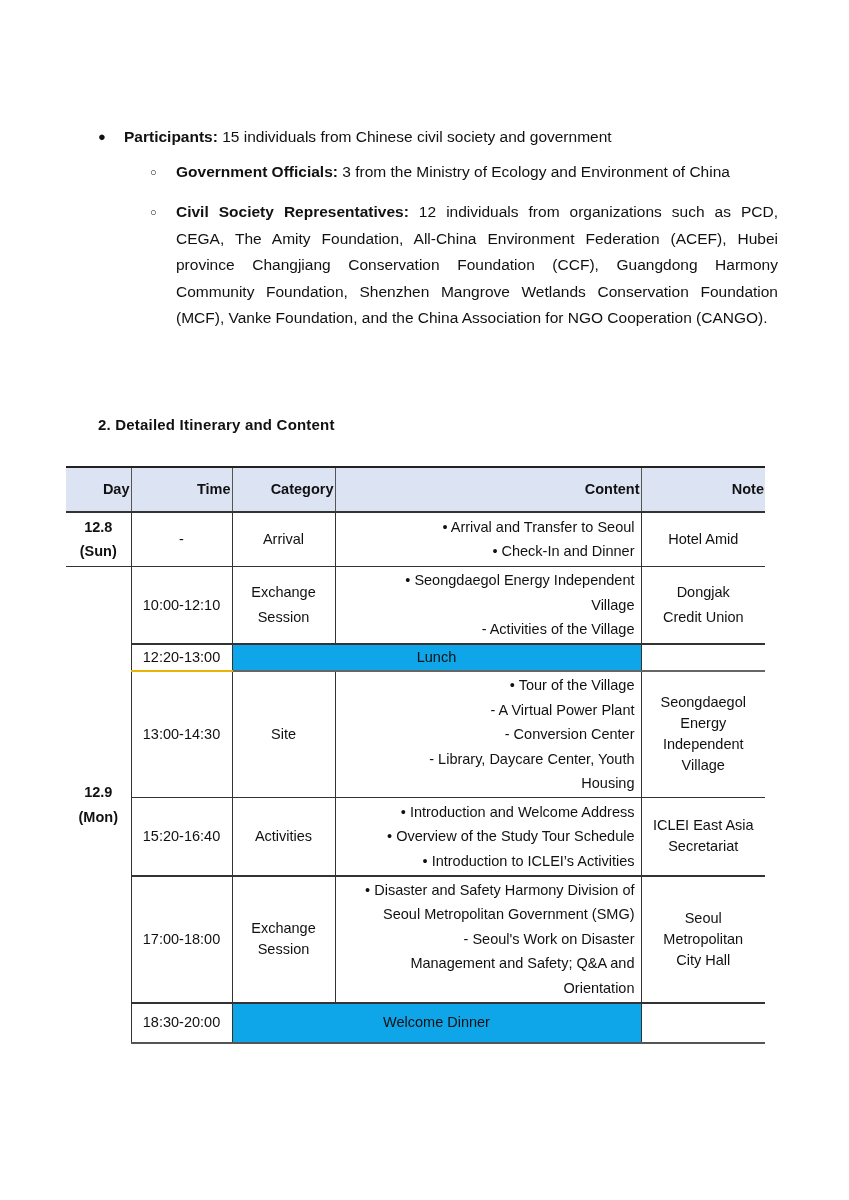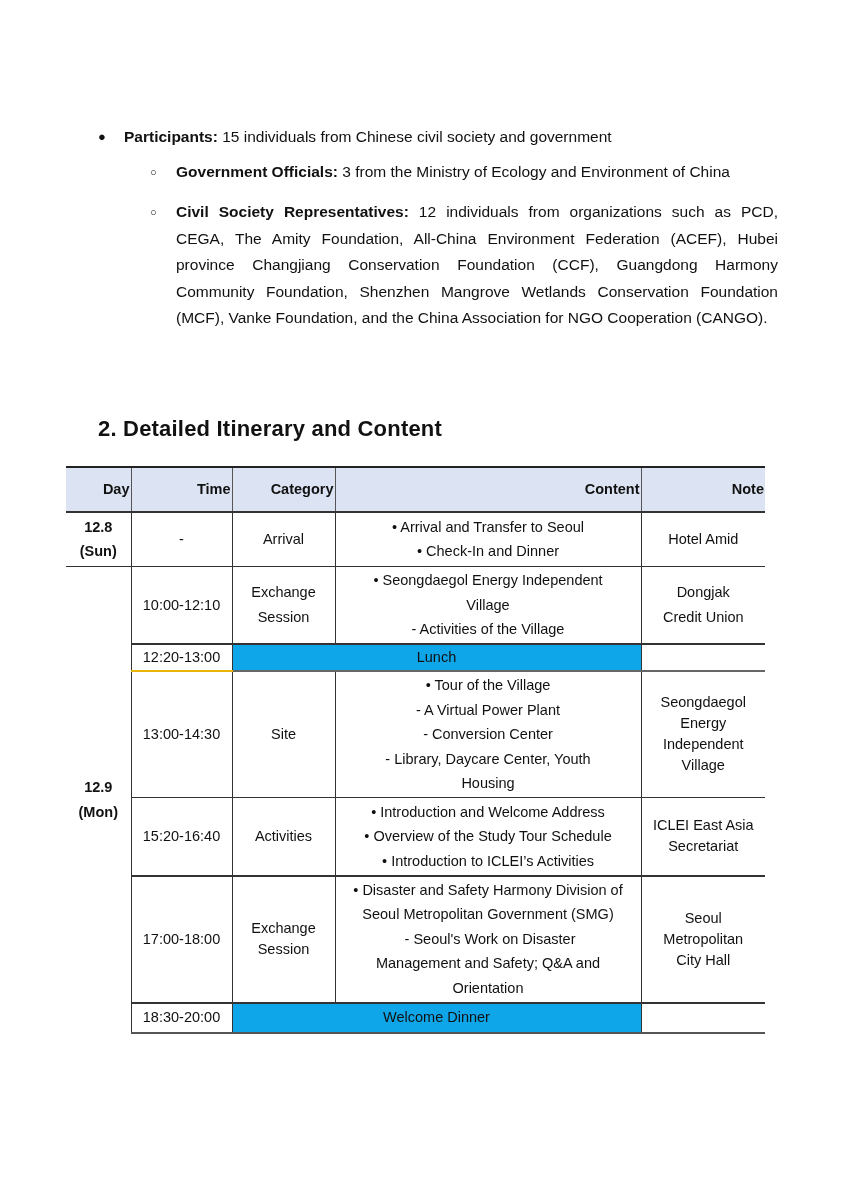--- a/index.html
+++ b/index.html
@@ -7,38 +7,38 @@
       width: 849px; height: 1200px; position: relative; overflow: hidden;
       font-family: "Liberation Sans", sans-serif; color: #111;
     }
     .bullets { position: absolute; left: 98px; top: 124px; width: 680px; font-size: 15.5px; line-height: 26.5px; }
     .b1 { position: relative; padding-left: 26px; }
     .b1 .dot { position: absolute; left: 0; top: 0; font-size: 13px; }
     .sub { position: relative; margin-left: 52px; padding-left: 26px; text-align: justify; margin-top: 8px; }
     .sub + .sub { margin-top: 14px; }
     .sub .circ { position: absolute; left: 0; top: 0; font-size: 11px; }
     b { font-weight: bold; }
-    .h2 { position: absolute; left: 98px; top: 416px; font-size: 22px; font-weight: bold; letter-spacing: 0.2px; }
+    .h2 { position: absolute; left: 98px; top: 416px; font-size: 15px; font-weight: bold; letter-spacing: 0.2px; }
 
     table.itin {
       position: absolute; left: 66px; top: 466px; width: 699px;
       border-collapse: collapse; font-size: 14.5px; line-height: 24.5px;
       table-layout: fixed;
     }
     table.itin th {
       background: #dce4f4; font-weight: bold; height: 41px;
       border-top: 2px solid #222; border-bottom: 2px solid #333;
       border-left: 1px solid #555; text-align: right;
     }
     table.itin th:first-child { border-left: none; }
     table.itin td {
       border-left: 1px solid #333; border-bottom: 1px solid #333;
       text-align: center; vertical-align: middle; padding: 0 4px;
     }
-    table.itin td.content { text-align: center; padding: 0 6px; }
+    table.itin td.content { text-align: right; padding: 0 6px; }
     table.itin td.day { border-left: none; font-weight: bold; }
     table.itin td.day-mon { border-left: none; border-bottom: none; font-weight: bold; }
     table.itin td.gray { background: #0ea5e9; }
     tr.thick td { border-bottom: 2px solid #333; }
     .line { display: block; }
   </style>
 </head>
 <body>
 
 <div class="bullets">
@@ -162,19 +162,19 @@
         <span class="line">Management and Safety; Q&amp;A and</span>
         <span class="line">Orientation</span>
       </td>
       <td style="line-height:21px">
         <span class="line">Seoul</span>
         <span class="line">Metropolitan</span>
         <span class="line">City Hall</span>
       </td>
     </tr>
 
-    <tr style="height:30px">
+    <tr style="height:40px">
       <td style="border-bottom:2px solid #555">18:30-20:00</td>
       <td colspan="2" class="gray" style="border-bottom:2px solid #555">Welcome Dinner</td>
       <td style="border-bottom:2px solid #555"></td>
     </tr>
   </tbody>
 </table>
 
 </body></html>

